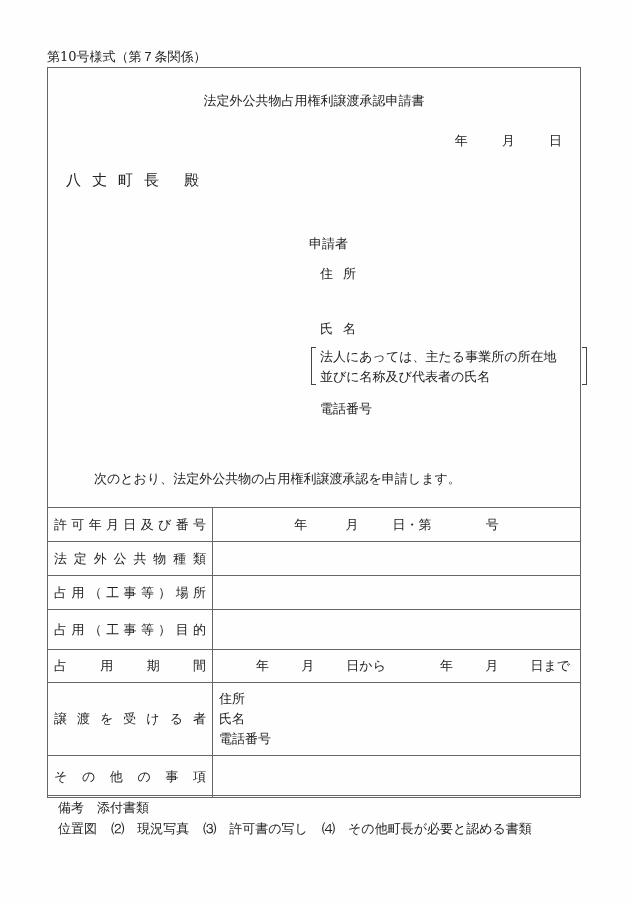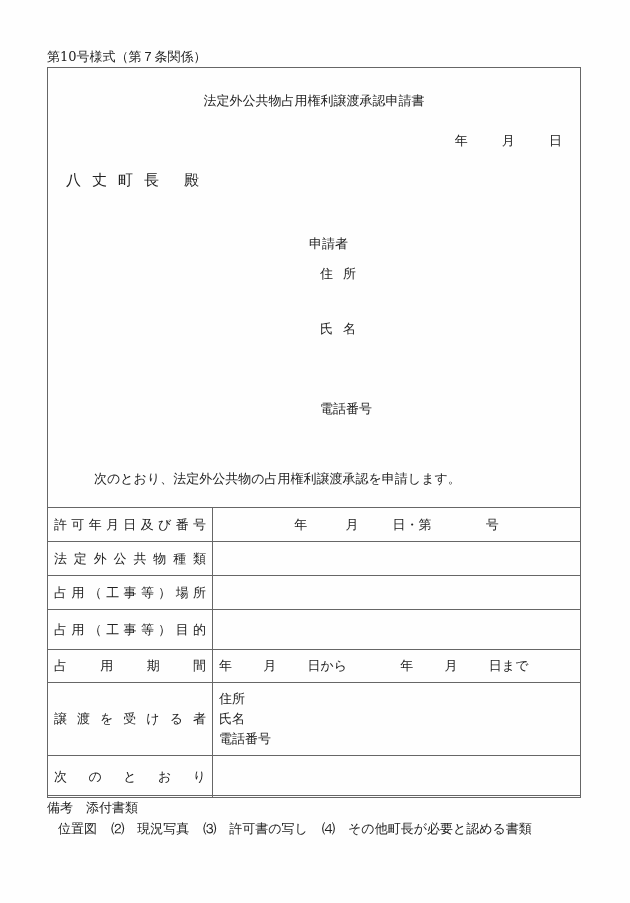--- a/index.html
+++ b/index.html
@@ -43,25 +43,25 @@
   #details td.label { width: 165px; text-align: justify; text-align-last: justify; }
   #details tr.r-permit td { height: 34px; }
   #details tr.r-type td { height: 34px; margin-left: 16px; }
   #details tr.r-place td { height: 34px; }
   #details tr.r-purpose td { height: 40px; margin-left: 42px; }
   #details tr.r-period td { height: 33px; }
   #details tr.r-transferee td { height: 73px; }
   #details tr.r-other td { height: 42px; }
   .val-center { text-align: center; }
   .permit-val span { display:inline-block; }
-  .period-val { text-align: left; padding-right: 10px !important; font-family: Liberation Serif, serif; }
+  .period-val { text-align: right; padding-right: 10px !important; }
   .period-val span { display: inline-block; }
   .trans-lines div { line-height: 20px; }
 
-  #remarks-head { left: 47px; top: 799px; }
+  #remarks-head { left: 58px; top: 799px; }
   #remarks-body { left: 58px; top: 820px; }
   #remarks-body span { margin-right: 10px; }
 </style>
 </head>
 <body>
 
 <div id="form-label" class="abs">第10号様式（第７条関係）</div>
 
 <div id="frame">
   <div id="date" class="abs">
@@ -73,20 +73,28 @@
   <div id="title" class="abs">法定外公共物占用権利譲渡承認申請書</div>
 
   <div id="addressee" class="abs">
     <span>八丈町長</span><span class="dono">殿</span>
   </div>
 
   <div id="applicant" class="abs">申請者</div>
   <div id="addr-label" class="abs">住所</div>
   <div id="name-label" class="abs">氏名</div>
 
+  <div id="corp-note" class="abs">
+    <div class="brk" style="left:0;top:0"></div>
+    <div class="brk" style="left:0;bottom:0"></div>
+    <div class="brk" style="right:0;top:0"></div>
+    <div class="brk" style="right:0;bottom:0"></div>
+    <div>法人にあっては、主たる事業所の所在地</div>
+    <div>並びに名称及び代表者の氏名</div>
+  </div>
 
   <div id="phone-label" class="abs">電話番号</div>
 
   <div id="statement" class="abs">次のとおり、法定外公共物の占用権利譲渡承認を申請します。</div>
 
   <table id="details">
     <tbody>
         <tr class="r-permit">
       <td class="label">許可年月日及び番号</td>
       <td class="val-center permit-val">
@@ -121,21 +129,21 @@
     </tr>
     <tr class="r-transferee">
       <td class="label">譲渡を受ける者</td>
       <td class="trans-lines">
         <div>住所</div>
         <div>氏名</div>
         <div>電話番号</div>
       </td>
     </tr>
     <tr class="r-other">
-      <td class="label">次のとおり</td>
+      <td class="label">その他の事項</td>
       <td></td>
     </tr>
   </tbody>
     </table>
 </div>
 
 <div id="remarks-head" class="abs">備考　添付書類</div>
 <div id="remarks-body" class="abs">
   <span>位置図</span>
   <span>⑵　現況写真</span>

